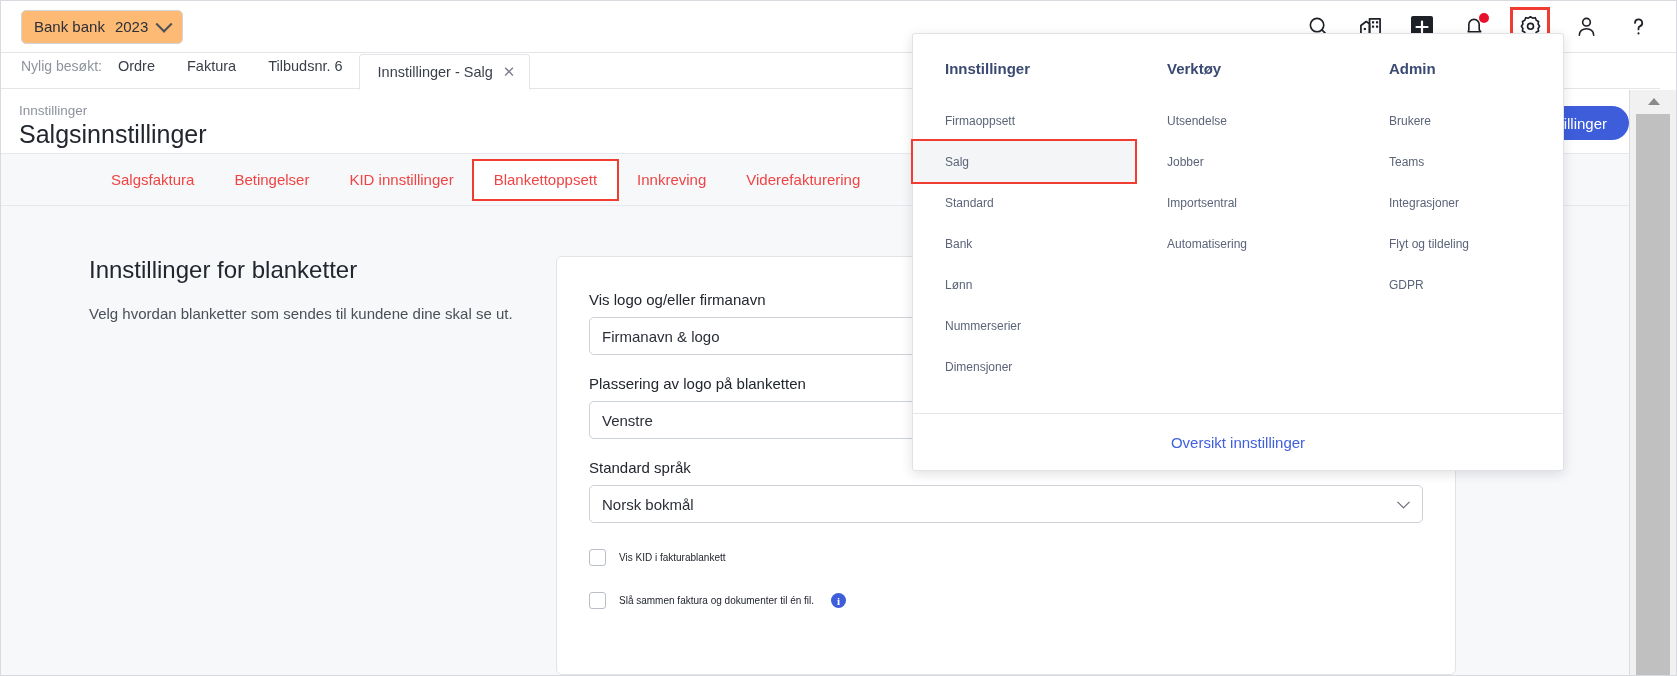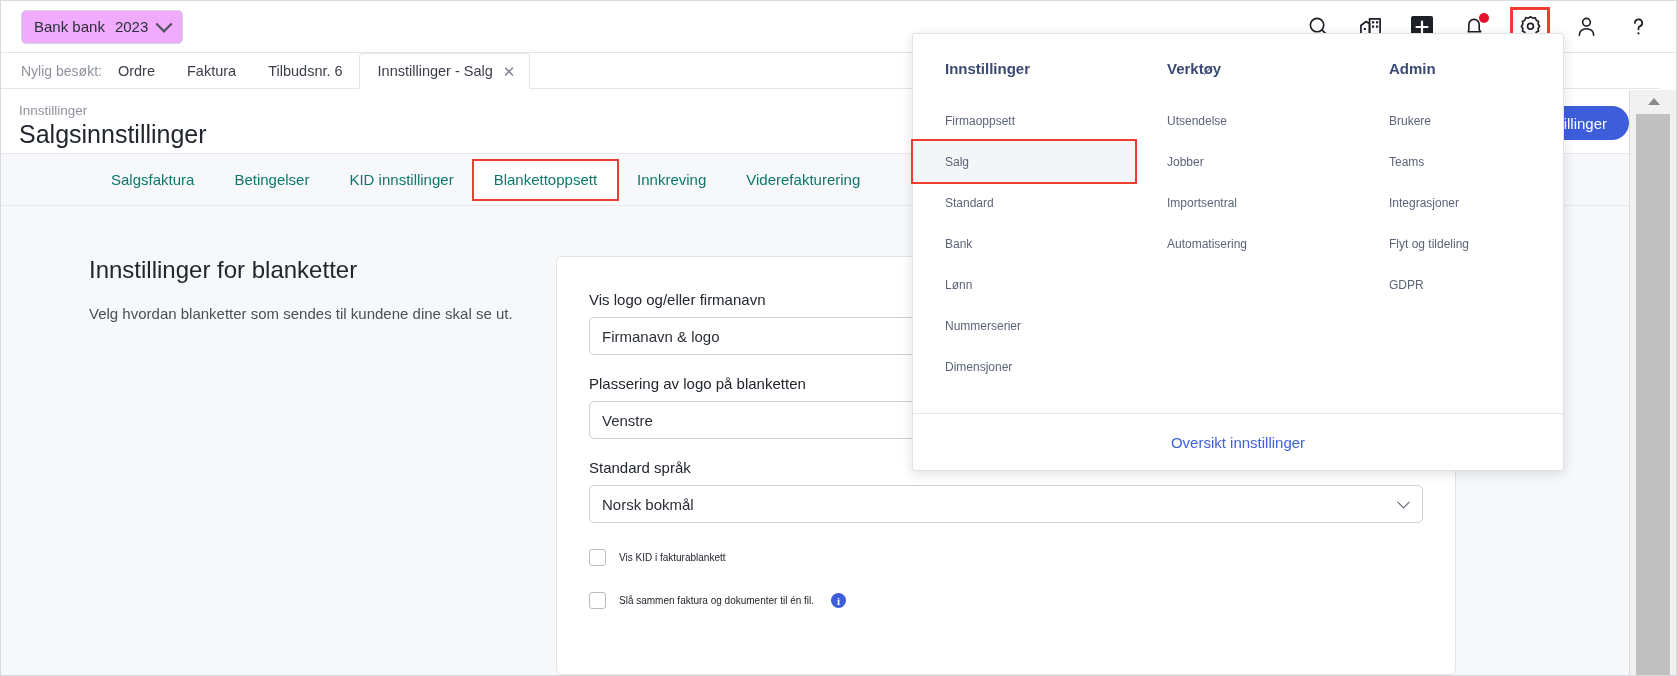--- a/index.html
+++ b/index.html
@@ -26,21 +26,21 @@
     z-index: 5;
   }
   .company-select {
     margin-left: 20px;
     height: 34px;
     border: 1px solid #d2d5da;
     border-radius: 5px;
     display: flex; align-items: center;
     padding: 0 12px;
     gap: 10px;
-    background: #f0abfc;
+    background: #fdba74;
     cursor: pointer;
   }
   .company-name { font-size: 15px; color: #2b2f38; }
   .company-year { font-size: 15px; color: #2b2f38; }
   .chev {
     width: 12px; height: 12px;
     border-right: 2px solid #4c5059;
     border-bottom: 2px solid #4c5059;
     transform: rotate(45deg) translate(-2px,-2px);
   }
@@ -69,21 +69,21 @@
     outline: 3px solid #ef3d32;
     outline-offset: -1px;
     cursor: pointer;
   }
 
   
   .tabstrip {
     position: absolute; top: 52px; left: 0; right: 16px; height: 36px;
     background: #ffffff;
     border-bottom: 1px solid #e3e5e8;
-    display: flex; align-items: flex-end;
+    display: flex; align-items: center;
     z-index: 4;
   }
   .recent-label {
     font-size: 14px; color: #8e939c;
     margin-left: 20px; margin-bottom: 9px;
   }
   .rtab {
     font-size: 14.5px; color: #3a3f49;
     padding: 0 16px; margin-bottom: 9px;
     cursor: pointer; white-space: nowrap;
@@ -131,21 +131,21 @@
   
   .subtabs {
     position: absolute; top: 153px; left: 0; right: 47px; height: 52px;
     background: #f7f8fa;
     border-bottom: 1px solid #e6e8eb;
     display: flex; align-items: center;
     padding-left: 90px;
     z-index: 1;
   }
   .stab {
-    font-size: 15px; color: #0f766e;
+    font-size: 15px; color: #ef4444;
     padding: 0 20px;
     height: 38px; display: flex; align-items: center;
     cursor: pointer; white-space: nowrap;
   }
   .stab.boxed {
     outline: 2px solid #ef3d32;
     background: #ffffff;
   }
 
   

